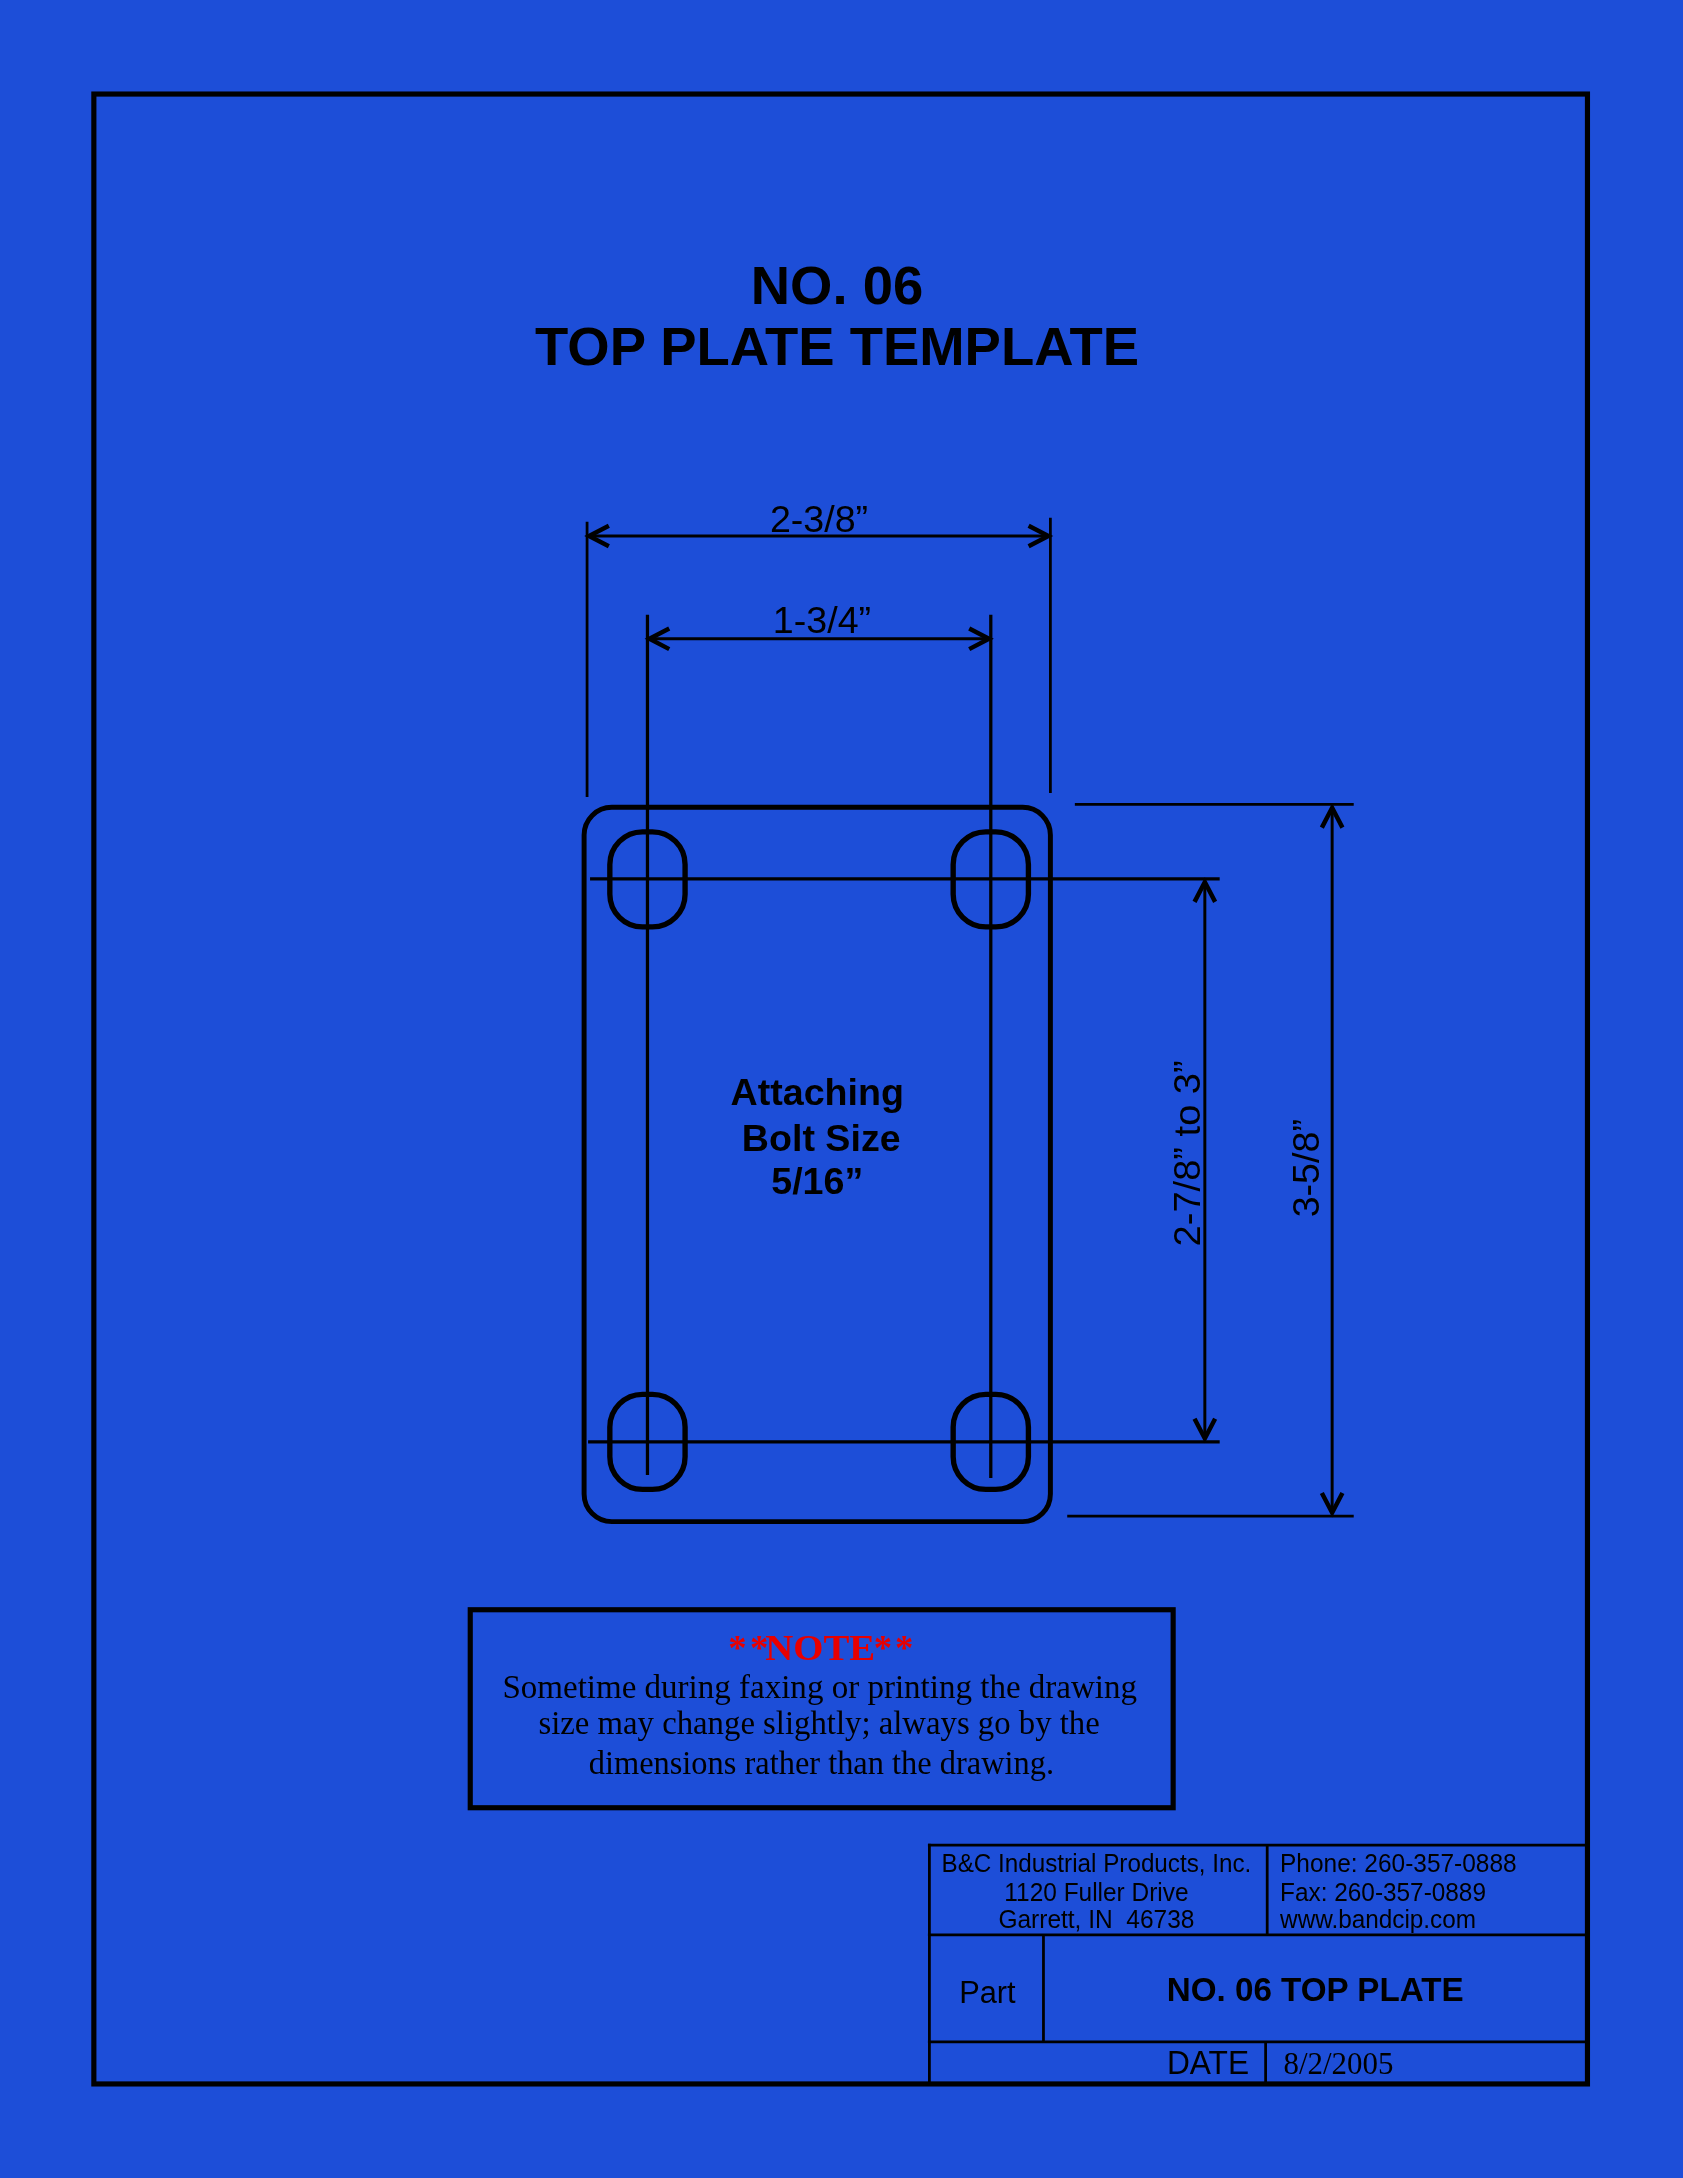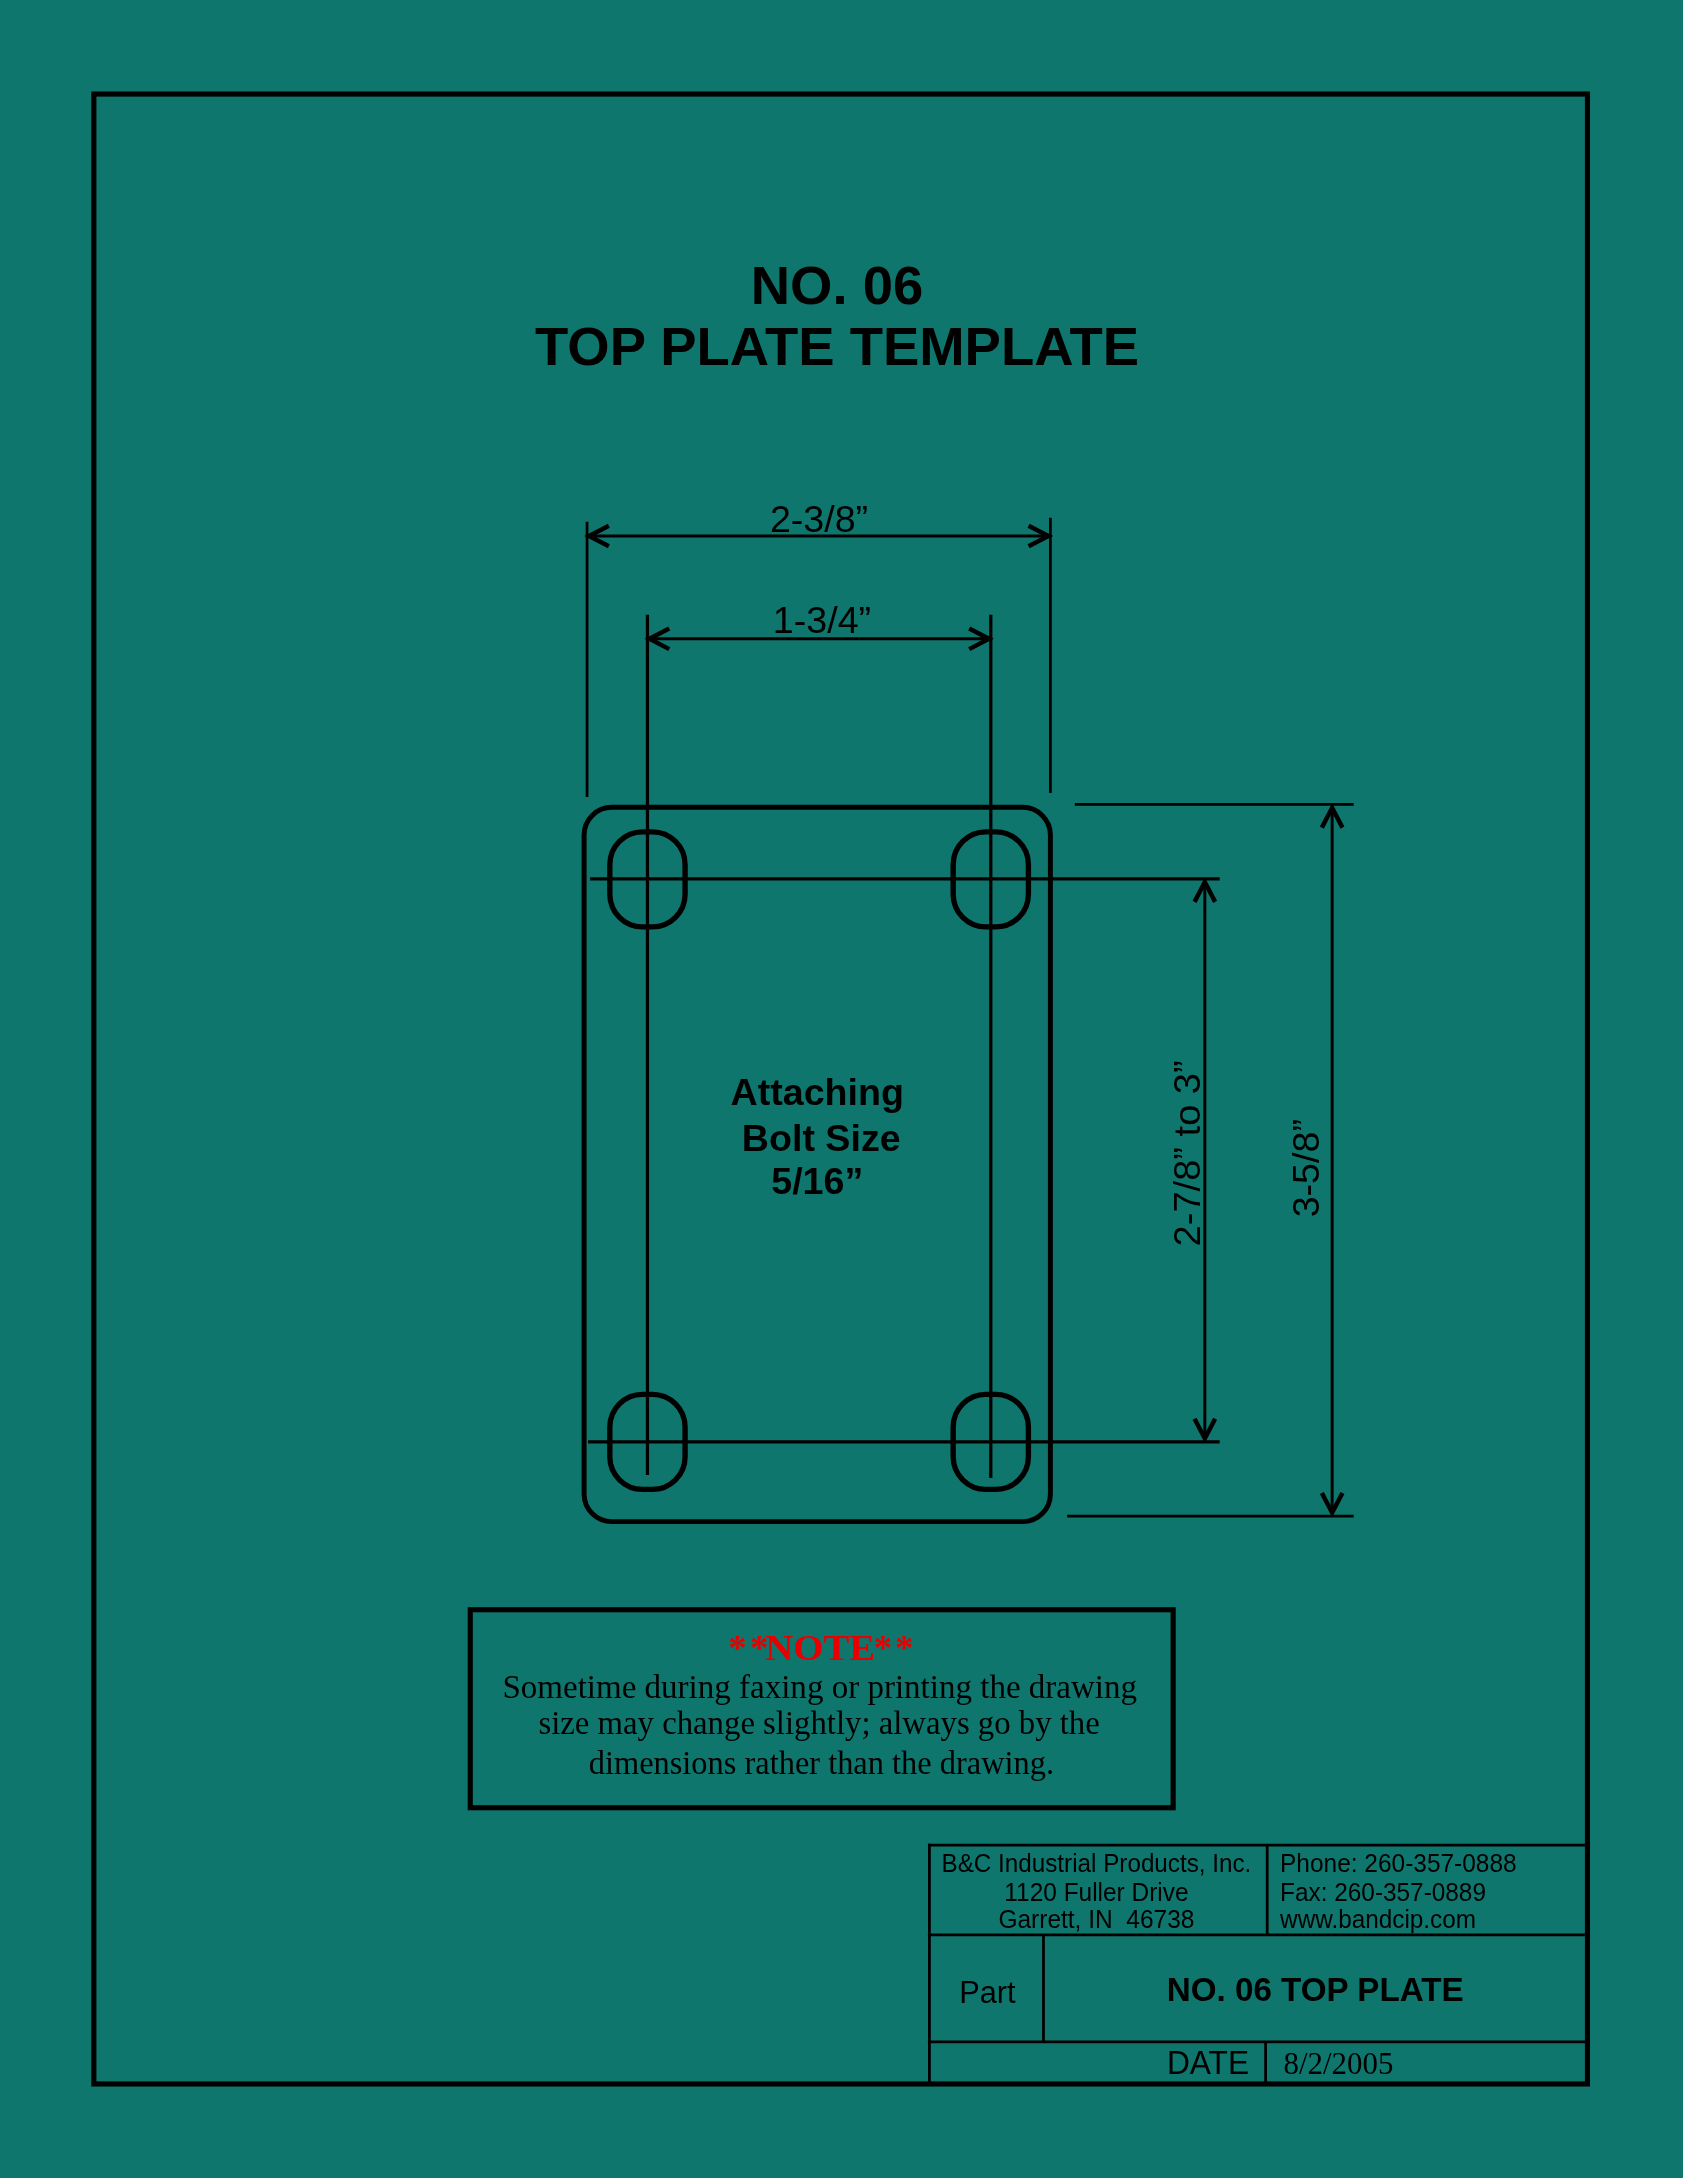--- a/index.html
+++ b/index.html
@@ -1,16 +1,16 @@
 <!DOCTYPE html>
 <html><head>
 <meta charset="utf-8">
 <style>
 html,body{margin:0;padding:0;background:#ffffff;}
-.page{position:relative;width:1683px;height:2178px;background:#0f766e;overflow:hidden;}
+.page{position:relative;width:1683px;height:2178px;background:#1d4ed8;overflow:hidden;}
 svg{position:absolute;left:0;top:0;}
 text{font-family:"Liberation Sans",sans-serif;fill:#000000;}
 .ser{font-family:"Liberation Serif",serif;}
 </style>
 </head>
 <body>
 <div class="page">
 <svg width="1683" height="2178" viewBox="0 0 1700 2200" xmlns="http://www.w3.org/2000/svg">
 
 <rect x="94.8" y="95" width="1508.7" height="2010" fill="none" stroke="#000" stroke-width="5.2"></rect>

